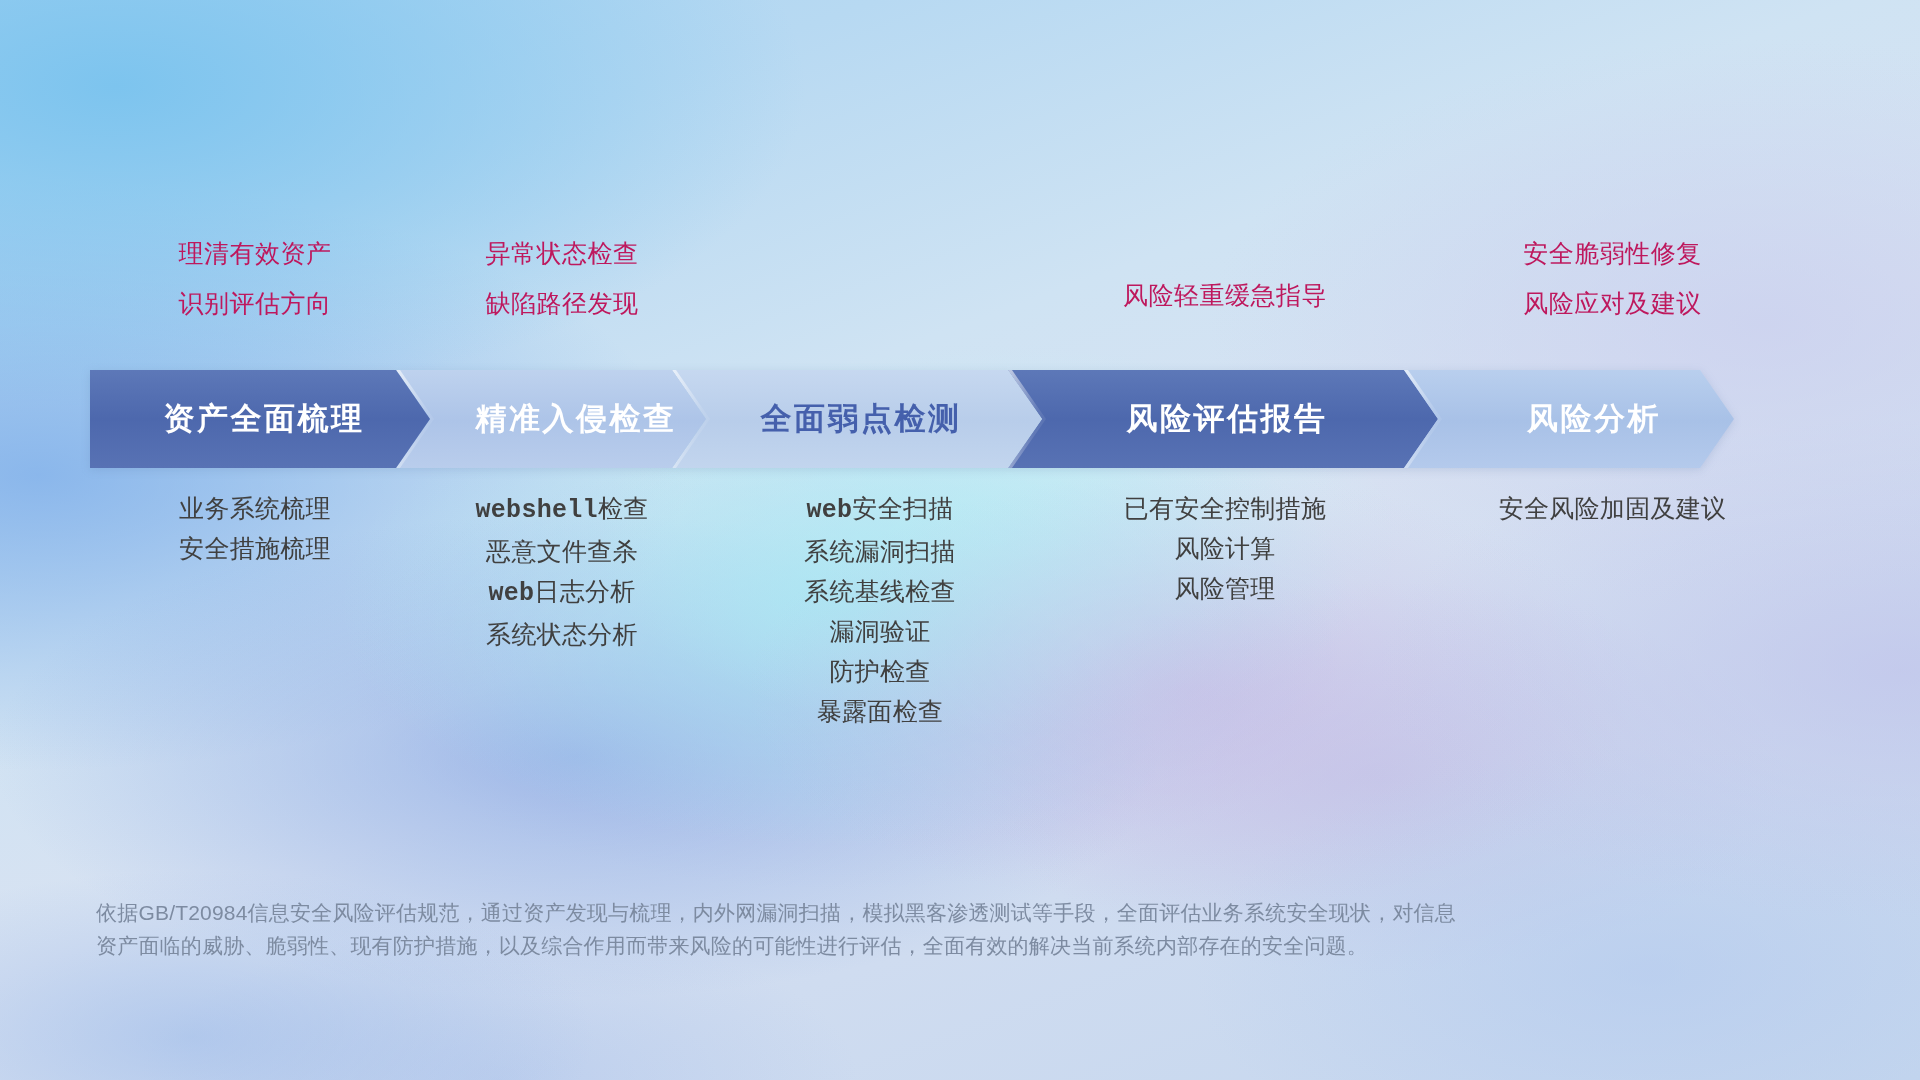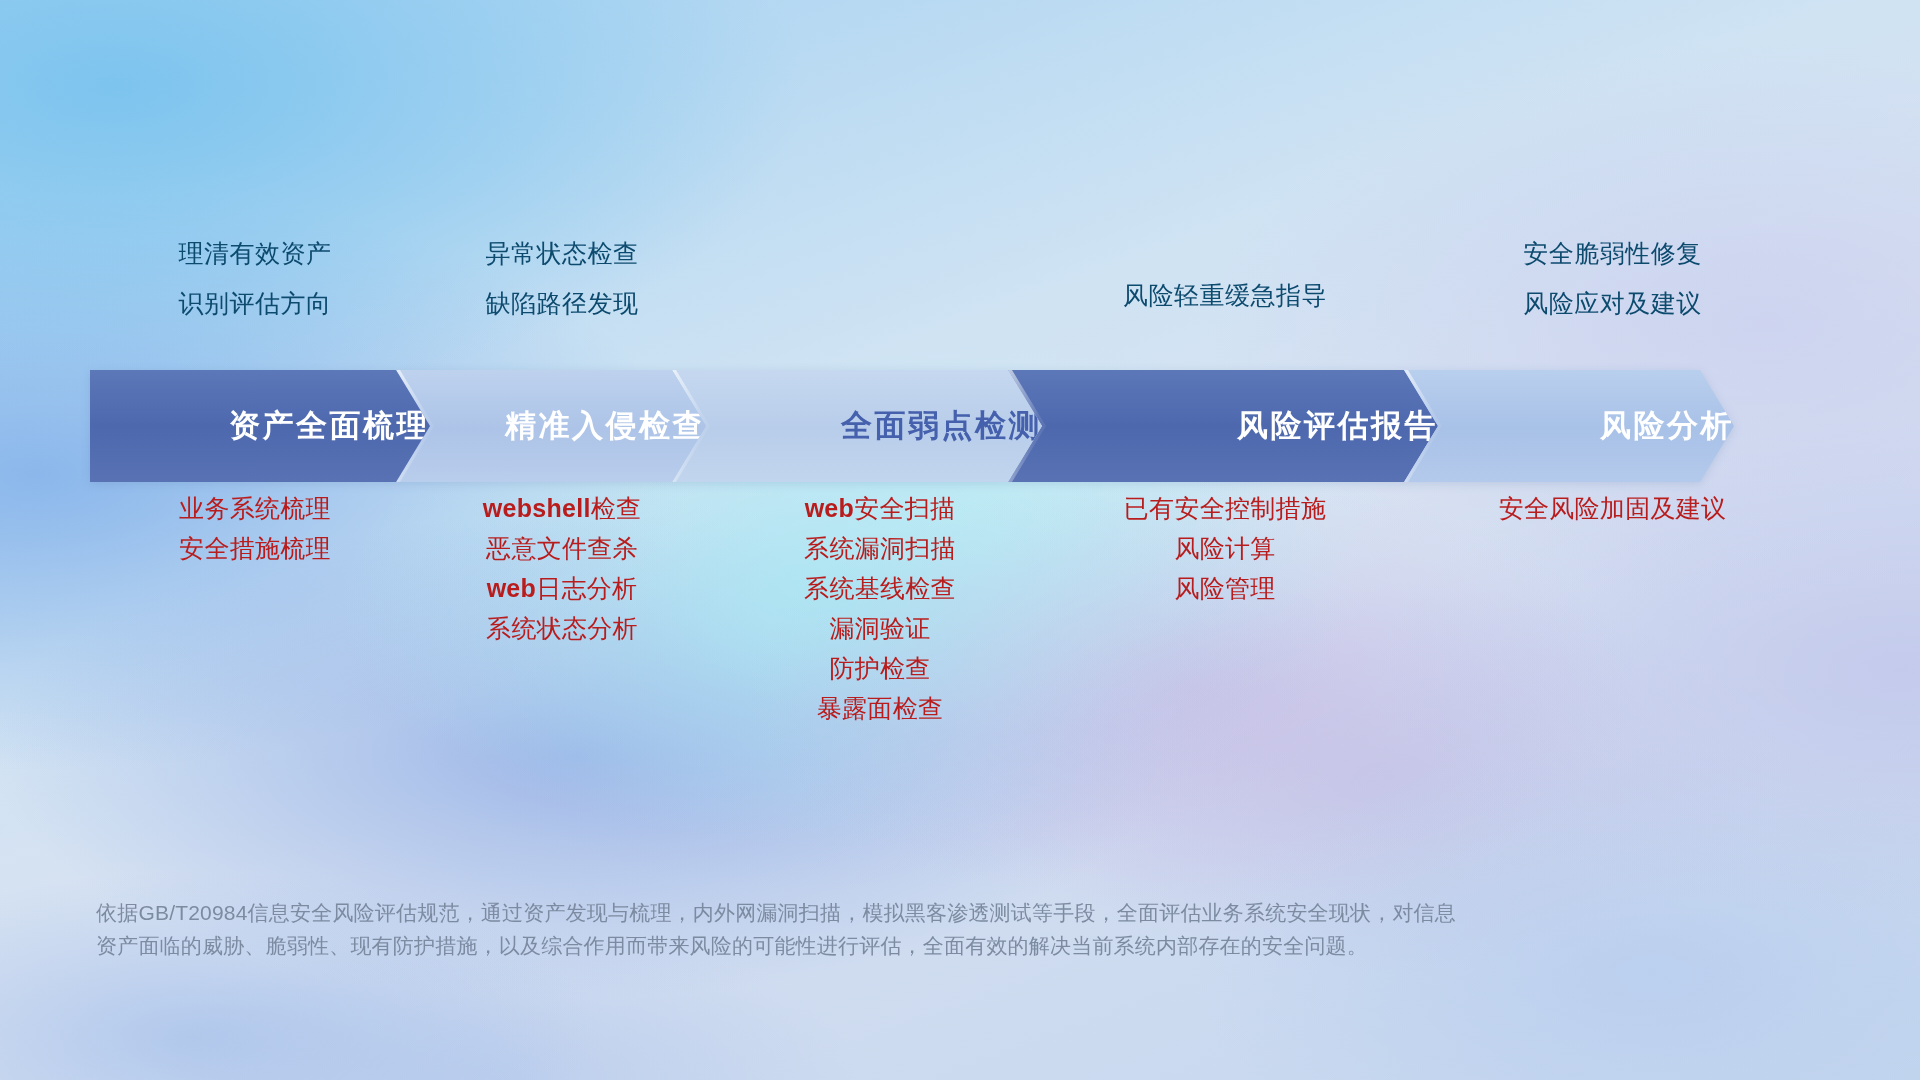--- a/index.html
+++ b/index.html
@@ -70,41 +70,41 @@
     flex-direction:column;
     align-items:center;
   }
 
   
   #top-captions { top:228px; height:110px; align-items:flex-start; }
   #top-captions .col { justify-content:flex-start; }
   .cap-line {
     font-size:25px;
     line-height:50px;
-    color:#0c4a6e;
+    color:#be185d;
     white-space:nowrap;
     letter-spacing:.5px;
   }
 
   
   #chevron-banner {
     position:absolute;
     left:90px;
     top:370px;
     width:1745px;
     height:98px;
     display:flex;
     filter:drop-shadow(0 2px 4px rgba(80,110,160,.18));
   }
   .chev {
     position:relative;
-    height:112px;
+    height:98px;
     display:flex;
     align-items:center;
-    justify-content:flex-end;
+    justify-content:center;
     margin-right:-34px;
     clip-path:polygon(0 0, calc(100% - 34px) 0, 100% 50%, calc(100% - 34px) 100%, 0 100%, 34px 50%);
   }
   .chev:first-child {
     clip-path:polygon(0 0, calc(100% - 34px) 0, 100% 50%, calc(100% - 34px) 100%, 0 100%);
   }
   .chev-label {
     font-size:31px;
     font-weight:bold;
     letter-spacing:2.5px;
@@ -135,26 +135,26 @@
     position:absolute; inset:0;
     background:linear-gradient(100deg, rgba(255,255,255,.62) 0%, rgba(255,255,255,.10) 55%, rgba(255,255,255,0) 100%);
     clip-path:polygon(0 0, 4px 0, 38px 50%, 4px 100%, 0 100%, 34px 50%);
   }
 
   
   #bottom-items { top:488px; height:330px; align-items:flex-start; }
   .item-line {
     font-size:25px;
     line-height:40px;
-    color:#b91c1c;
+    color:#404040;
     white-space:nowrap;
     letter-spacing:.3px;
   }
   .item-line .lat {
-    font-family:Liberation Sans, sans-serif;
+    font-family:Liberation Mono, monospace;
     font-weight:bold;
   }
 
   
   #footer-note {
     position:absolute;
     left:96px;
     top:896px;
     width:1500px;
     font-size:21px;

